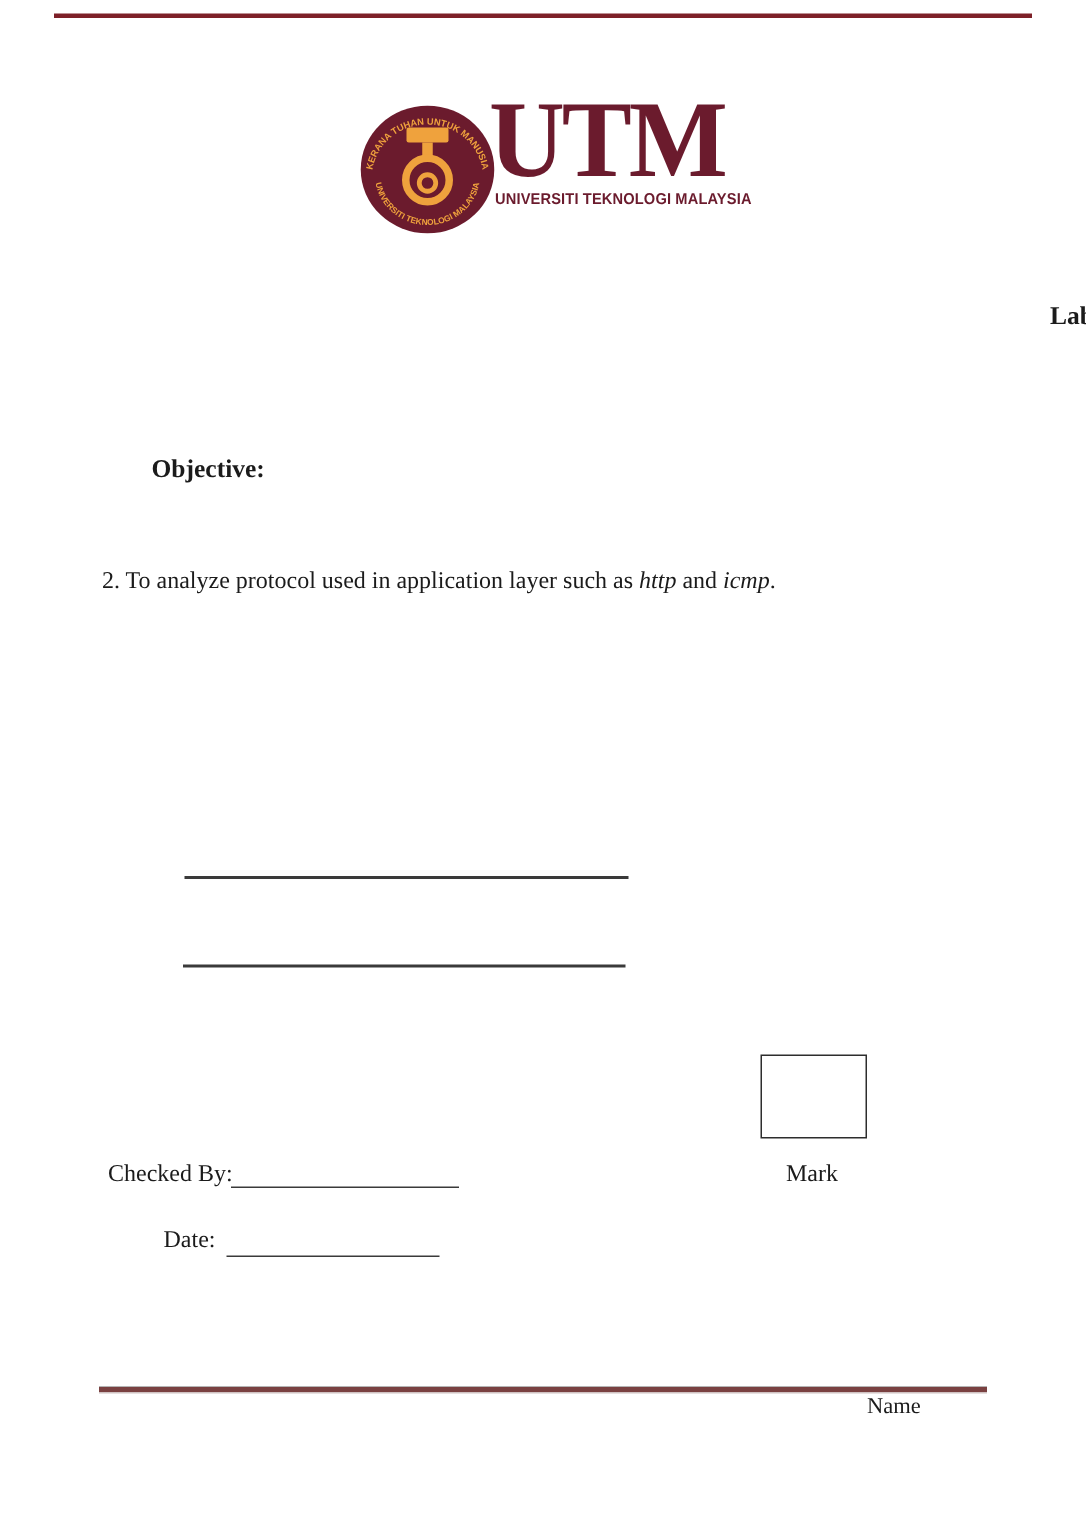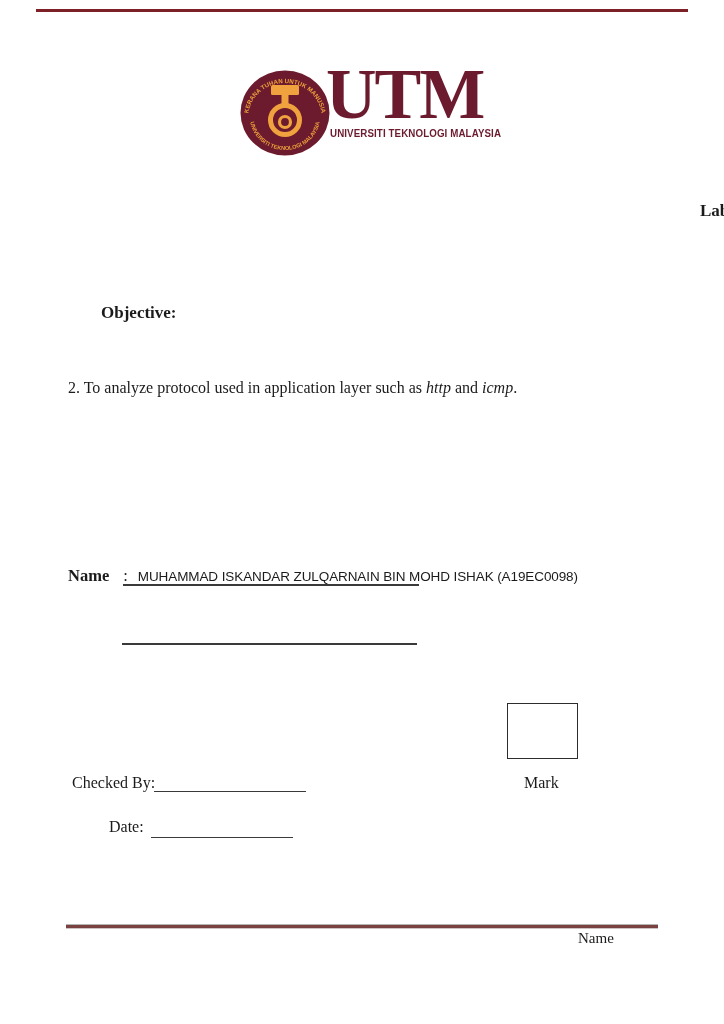--- a/index.html
+++ b/index.html
@@ -79,23 +79,20 @@
     <div class="abs wordmark-sub">UNIVERSITI TEKNOLOGI MALAYSIA</div>
   </div>
 
   <div class="abs center doc-title">Lab 1</div>
 
   <div class="abs objective-heading">Objective:</div>
   <div class="abs obj-item obj-2">
     <span>2. To analyze protocol used in application layer such as </span><em>http</em><span> and </span><em>icmp</em><span>.</span>
   </div>
 
-  <div class="abs field-row name-row">
-    <span class="field-label">Name</span><span class="name-colon">:</span><span class="field-value">MUHAMMAD ISKANDAR ZULQARNAIN BIN MOHD ISHAK (A19EC0098)</span>
-  </div>
   <div class="abs fill-line name-underline"></div>
 
   <div class="abs fill-line section-underline"></div>
 
   <div class="abs mark-box"></div>
   <div class="abs checked-by">Checked By:</div>
   <div class="abs fill-line checked-underline"></div>
   <div class="abs mark-label">Mark</div>
   <div class="abs date-label">Date:</div>
   <div class="abs fill-line date-underline"></div>

